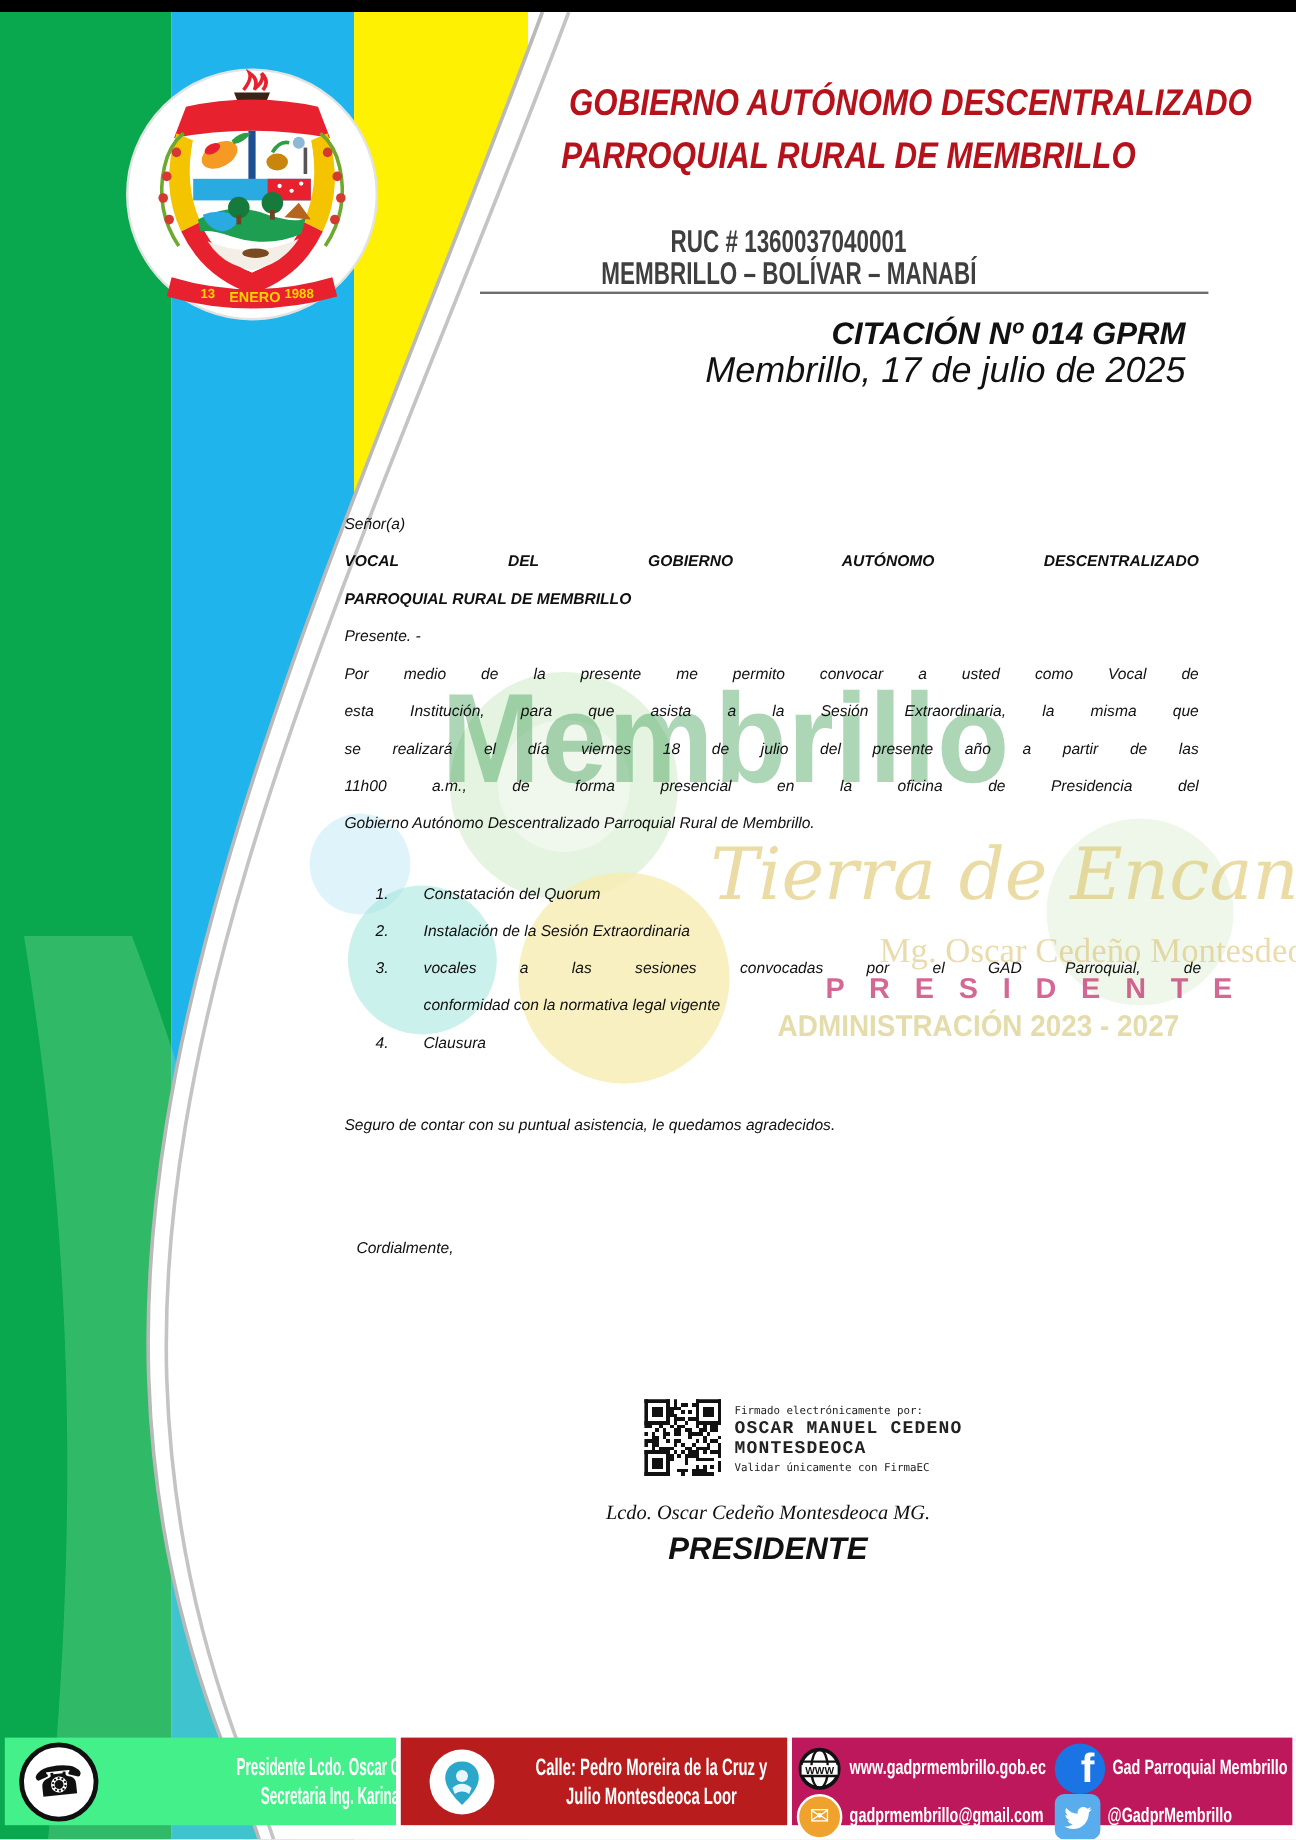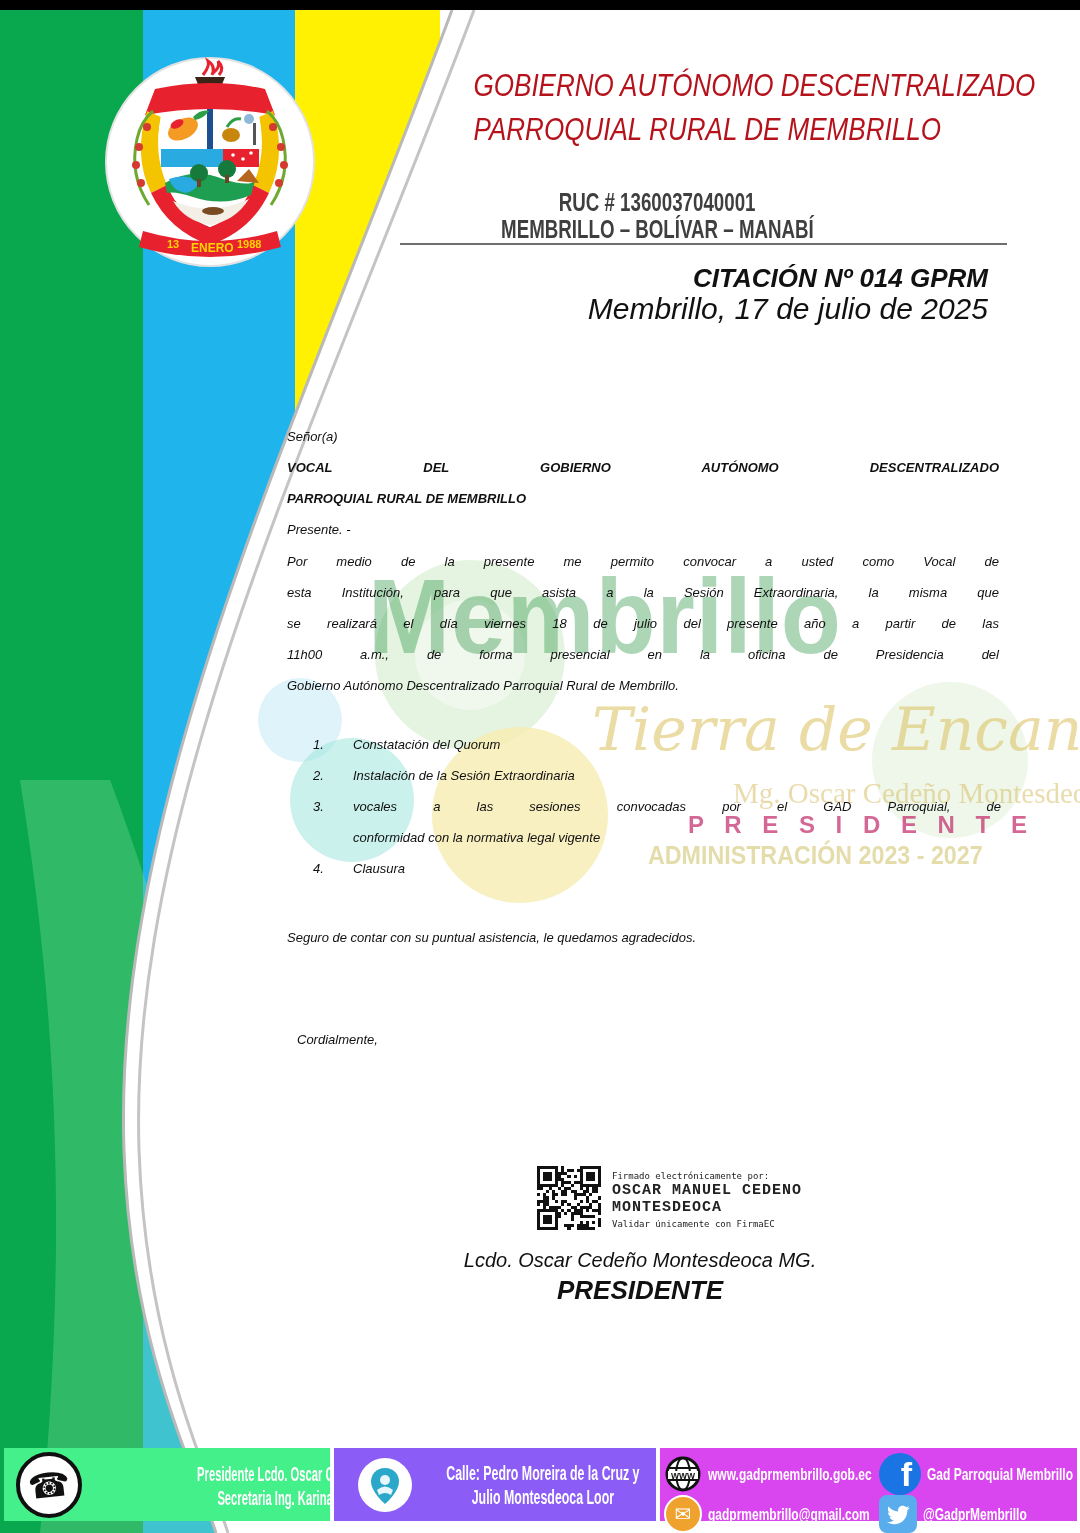--- a/index.html
+++ b/index.html
@@ -3,21 +3,21 @@
 <meta charset="utf-8">
 <style>
   html,body{margin:0;padding:0;background:#e8e8e8;}
   #page{position:relative;width:1080px;height:1533px;background:#fff;overflow:hidden;
         font-family:"Liberation Sans",sans-serif;color:#111;}
   svg{display:block;}
   .abs{position:absolute;}
   .b{font-weight:700;}
   
   .title-block{left:420px;top:64px;width:575px;text-align:center;}
-  .title-line{font-size:31px;line-height:44px;font-weight:400;font-style:italic;color:#B5121B;
+  .title-line{font-size:31px;line-height:44px;font-weight:700;font-style:italic;color:#B5121B;
               white-space:nowrap;}
   .title-line>span{display:inline-block;transform:scaleX(.84);transform-origin:center;}
   .ruc-block{left:347px;top:188px;width:620px;text-align:center;color:#3f3f3f;}
   .ruc-line{font-size:24px;line-height:27px;font-weight:700;white-space:nowrap;}
   .ruc-line>span{display:inline-block;transform:scale(.78,1.1);transform-origin:center;}
   .head-rule{left:400px;top:243px;width:607px;height:0;border-top:2px solid #6e6e6e;}
   .citation{left:560px;top:262px;width:428px;text-align:right;}
   .citation .num{font-size:26px;font-weight:800;font-style:italic;line-height:32px;}
   .citation .date{font-size:30px;font-style:italic;line-height:30px;}
   
@@ -30,38 +30,38 @@
   .agenda-num{width:40px;flex:none;}
   .agenda-text{width:648px;}
   .closing1{left:287px;top:922px;width:712px;}
   .cordial{left:297px;top:1024px;width:400px;}
   
   .qr-wrap{left:537px;top:1166px;width:64px;height:64px;}
   .esign{left:612px;top:1171px;width:300px;font-style:normal;color:#222;}
   .esign .tiny{font-size:9px;line-height:11px;font-family:"DejaVu Sans Mono",monospace;}
   .esign .nm{font-size:15px;line-height:17px;font-weight:700;font-family:"Liberation Mono",monospace;letter-spacing:1px;}
   .sig-block{left:287px;top:1246px;width:706px;text-align:center;}
-  .sig-name{font-size:20px;font-style:italic;line-height:29px;}
+  .sig-name{font-size:17px;font-style:italic;line-height:29px;font-family:Liberation Serif, serif;}
   .sig-role{font-size:26px;font-style:italic;font-weight:800;line-height:30px;}
   
   .wm{pointer-events:none;}
   .wm-big{left:368px;top:556px;width:660px;font-size:106px;font-weight:800;color:#3E9E52;
           opacity:.42;white-space:nowrap;letter-spacing:1px;}
   .wm-big>span{display:inline-block;transform:scaleX(.93);transform-origin:left;}
   .wm-script{left:592px;top:694px;font-family:"DejaVu Serif",serif;font-style:italic;font-size:60px;
              color:#DEC76E;opacity:.62;white-space:nowrap;}
   .wm-name{left:733px;top:777px;font-family:"Liberation Serif",serif;font-size:29px;color:#D9BF6A;opacity:.55;white-space:nowrap;}
   .wm-role{left:688px;top:811px;font-size:24px;font-weight:700;letter-spacing:7px;color:#be185d;opacity:.65;white-space:nowrap;}
   .wm-admin{left:648px;top:841px;font-size:25px;font-weight:600;color:#E2D9A2;opacity:.9;white-space:nowrap;}
   .wm-admin>span{display:inline-block;transform:scaleX(.93);transform-origin:left;}
   
   .fpanel{top:1448px;height:73px;display:flex;align-items:center;}
   .fp-green{left:4px;width:326px;background:#43F08A;}
-  .fp-blue{left:334px;width:322px;background:#8b5cf6;}
-  .fp-yellow{left:660px;width:417px;background:#d946ef;}
+  .fp-blue{left:334px;width:322px;background:#b91c1c;}
+  .fp-yellow{left:660px;width:417px;background:#be185d;}
   .ftext{color:#fff;font-weight:700;}
   .fline{white-space:nowrap;font-size:16.5px;line-height:24px;}
   .fp-green .ftext{flex:1;text-align:right;padding-right:10px;}
   .fp-green .fline>span{display:inline-block;transform:scale(.68,1.25);transform-origin:right center;}
   .fp-blue .ftext{flex:1;text-align:center;}
   .fp-blue .fline>span{display:inline-block;transform:scale(.75,1.2);transform-origin:center;}
   .phone-badge{width:58px;height:58px;margin-left:12px;flex:none;border-radius:50%;background:#fff;
                border:4px solid #101010;display:flex;align-items:center;justify-content:center;}
   .phone-badge span{font-size:34px;color:#101010;transform:rotate(-6deg);line-height:1;}
   .pin-badge{margin-left:22px;flex:none;}

